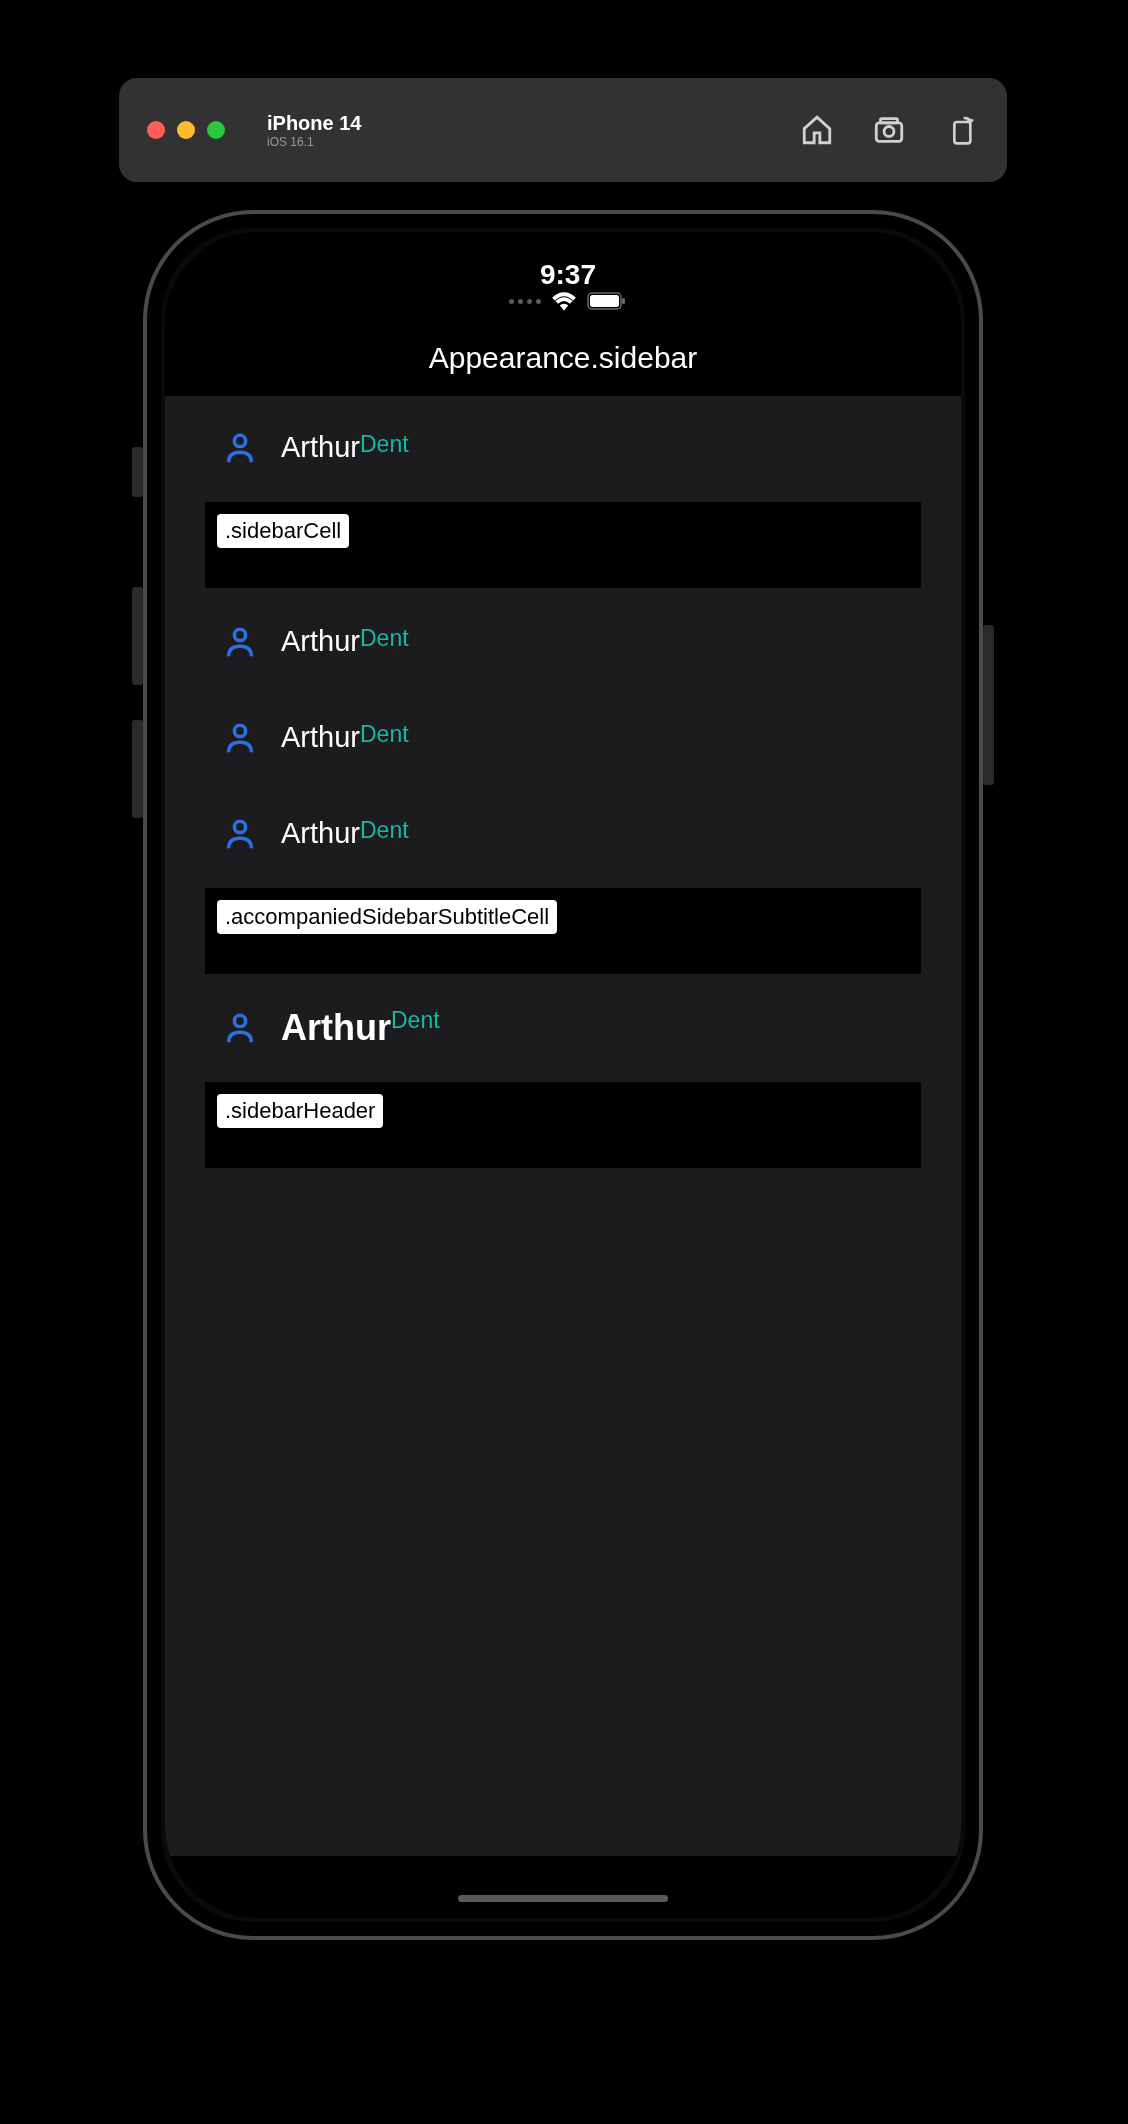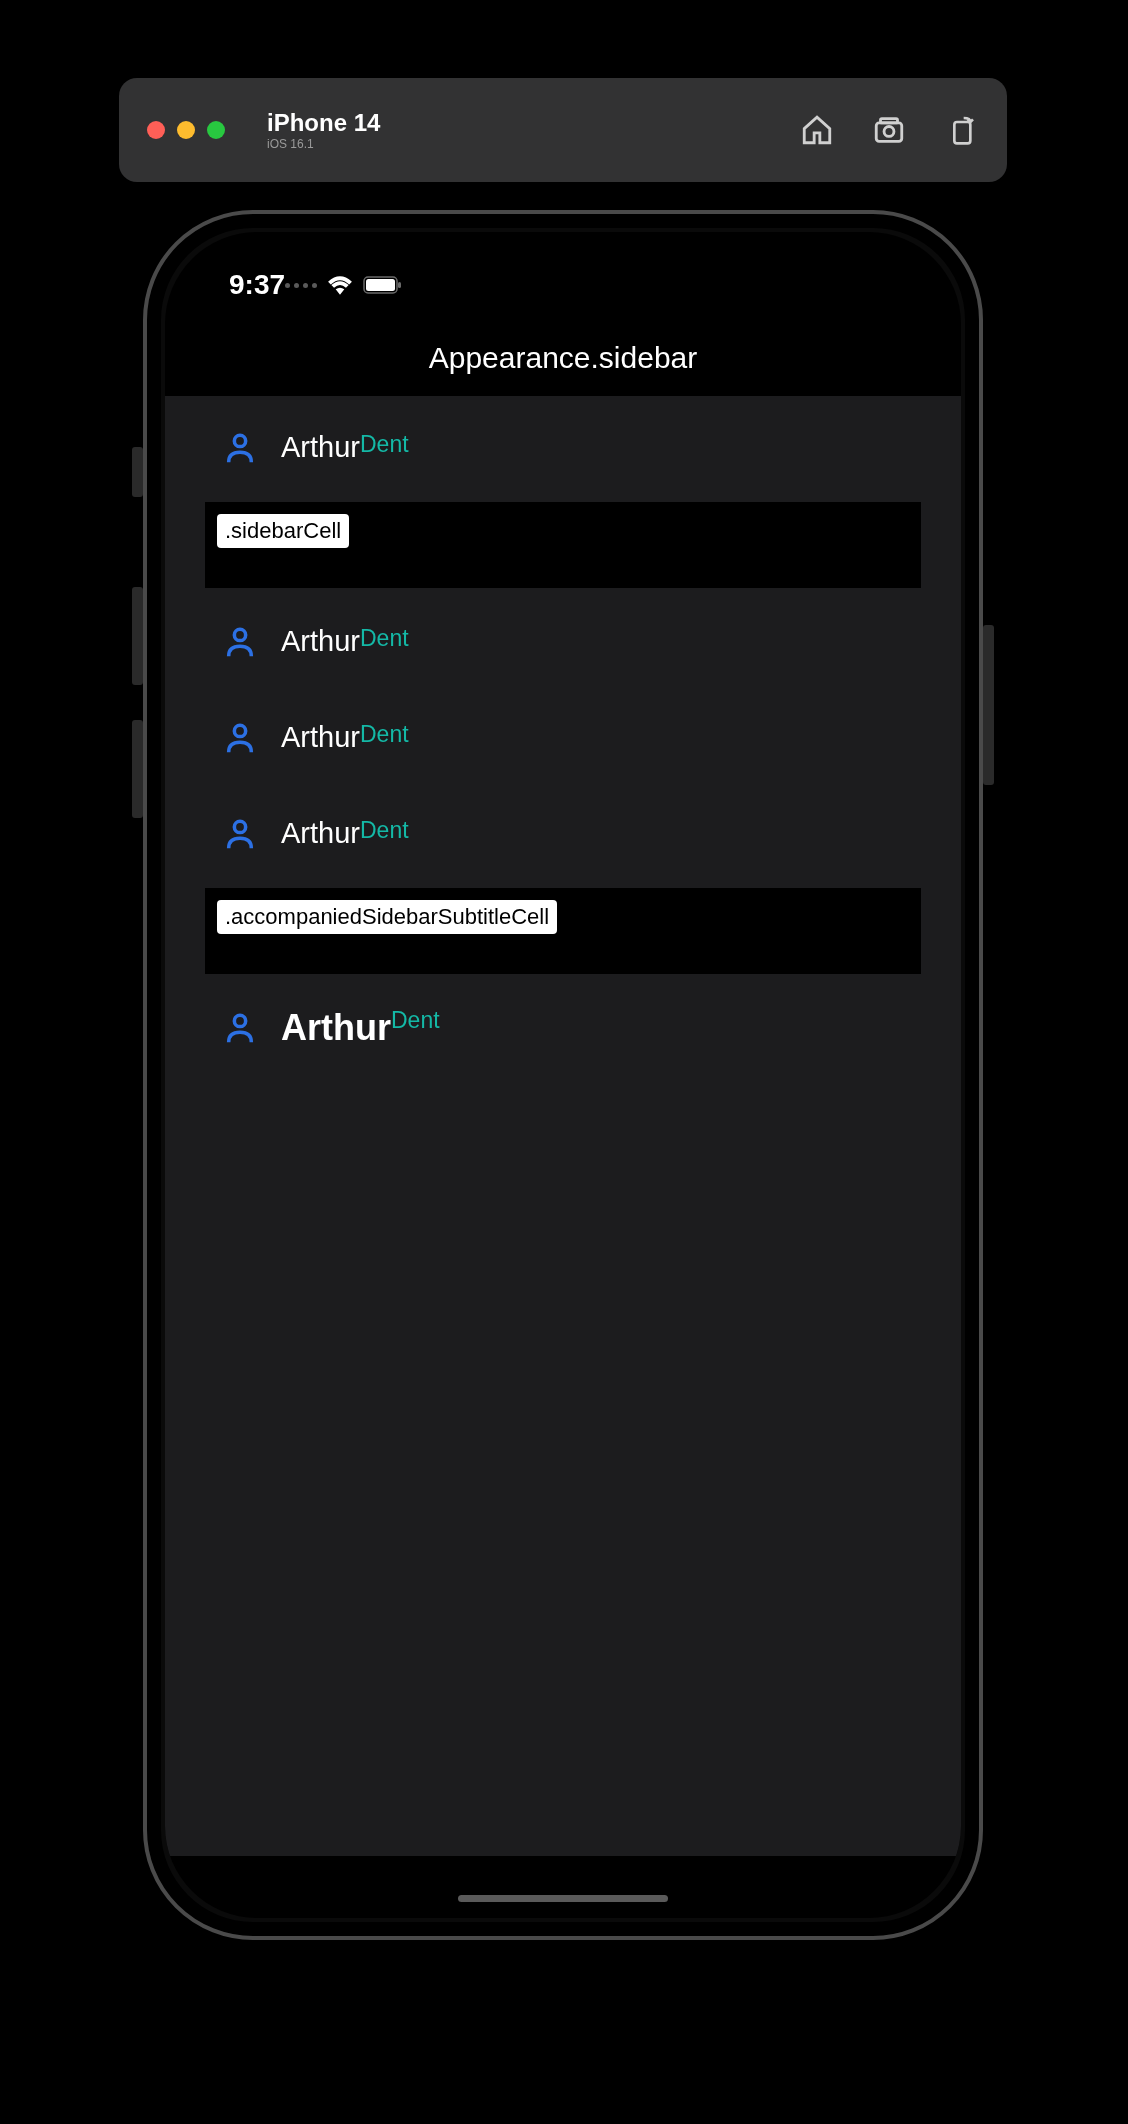--- a/index.html
+++ b/index.html
@@ -48,21 +48,21 @@
     .traffic-green { background: #28c840; }
     
     .sim-device-info {
       margin-left: 42px;
       display: flex;
       flex-direction: column;
     }
     
     .sim-device-name {
       color: #ffffff;
-      font-size: 24px;
+      font-size: 20px;
       font-weight: 600;
     }
     
     .sim-device-os {
       color: #9a9a9a;
       font-size: 12px;
     }
     
     .sim-actions {
       margin-left: auto;
@@ -119,24 +119,25 @@
       bottom: 18px;
       background: #000000;
       border-radius: 92px;
       overflow: hidden;
     }
     
     
     .status-bar {
       height: 88px;
       display: flex;
-      justify-content: flex-start;
+      justify-content: center;
       align-items: center;
       padding: 0 54px 0 64px;
       padding-top: 18px;
+      flex-direction: column;
     }
     
     .status-time {
       color: #ffffff;
       font-size: 28px;
       font-weight: 600;
     }
     
     .status-right {
       display: flex;
@@ -396,18 +397,21 @@
           <svg viewBox="0 0 24 24" width="34" height="34">
             <circle cx="12" cy="7" r="4"></circle>
             <path d="M4 22 Q4 15 12 15 Q20 15 20 22"></path>
           </svg>
         </span>
         <div class="cell-text">
           <span class="cell-title-large">Arthur</span>
           <span class="cell-subtitle">Dent</span>
         </div>
       </div>
+      <div class="label-row">
+        <span class="label-chip">.sidebarHeader</span>
+      </div>
 
     </div>
 
     <div class="home-indicator"></div>
   </div>
 </div>
 
 </body></html>

